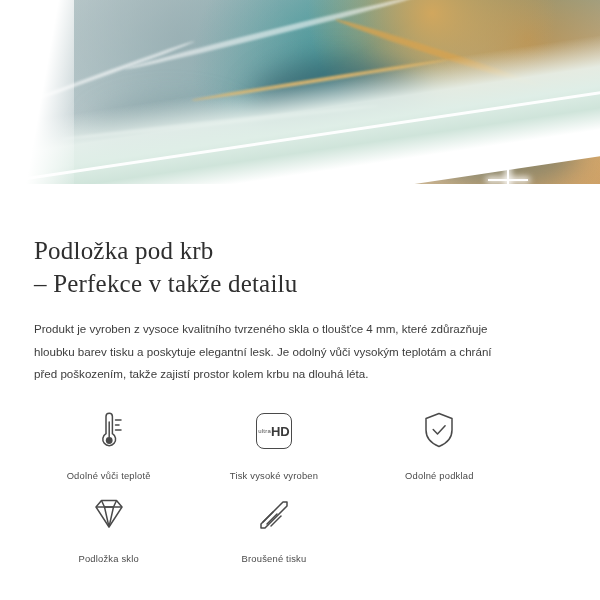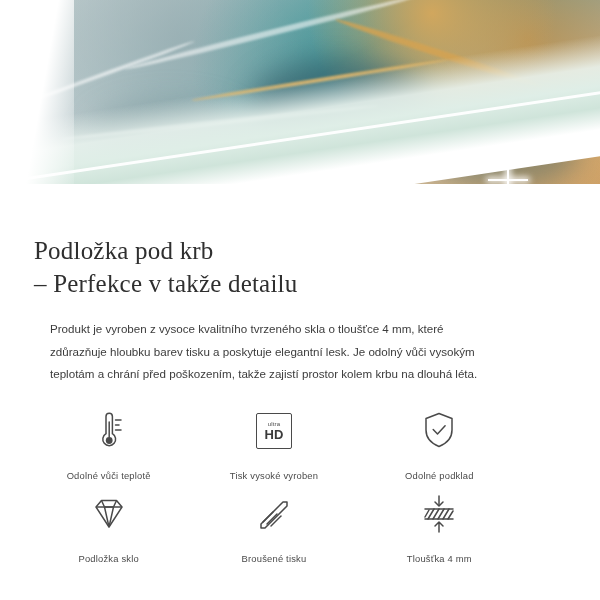--- a/index.html
+++ b/index.html
@@ -137,21 +137,21 @@
     margin: 0 0 18px 0;
     letter-spacing: 0.2px;
   }
   .headline .line2 {
     display: block;
   }
   .paragraph {
     font-size: 11.6px;
     line-height: 1.95;
     color: #3c3c3c;
-    margin: 16px;
+    margin: 0;
     max-width: 540px;
   }
 
   
   .features {
     margin-top: 22px;
     padding: 0 26px;
     display: grid;
     grid-template-columns: repeat(3, 1fr);
     row-gap: 10px;
@@ -172,23 +172,23 @@
   .feature-label {
     font-size: 9.4px;
     color: #4a4a4a;
     letter-spacing: 0.2px;
     margin-top: 16px;
   }
   .ultrahd {
     width: 34px;
     height: 34px;
     border: 1.6px solid #4a4a4a;
-    border-radius: 2px;
+    border-radius: 8px;
     display: flex;
-    flex-direction: column;
+    flex-direction: row;
     align-items: center;
     justify-content: center;
     line-height: 1;
   }
   .ultrahd .u-top {
     font-size: 6px;
     color: #4a4a4a;
     letter-spacing: 0.2px;
   }
   .ultrahd .u-bot {
@@ -283,34 +283,15 @@
         <svg width="44" height="40" viewBox="0 0 44 40" fill="none" stroke="#4a4a4a" stroke-width="1.5" stroke-linecap="round" stroke-linejoin="round">
           <path d="M9 30 L31 8 L35 8 L35 12 L13 34 L9 34 Z" stroke-width="1.5"></path>
           <line x1="15" y1="30" x2="25" y2="20"></line>
           <line x1="19" y1="32" x2="29" y2="22"></line>
           <line x1="11" y1="28" x2="21" y2="18"></line>
         </svg>
       </div>
       <div class="feature-label">Broušené tisku</div>
     </div>
 
-    <div class="feature">
-      <div class="feature-icon">
-        <svg width="44" height="44" viewBox="0 0 44 44" fill="none" stroke="#4a4a4a" stroke-width="1.5" stroke-linecap="round" stroke-linejoin="round">
-          <line x1="22" y1="4" x2="22" y2="13"></line>
-          <path d="M18 10 l4 4 l4 -4"></path>
-          <line x1="8" y1="17" x2="36" y2="17"></line>
-          <line x1="8" y1="27" x2="36" y2="27"></line>
-          <line x1="11" y1="27" x2="17" y2="17"></line>
-          <line x1="16" y1="27" x2="22" y2="17"></line>
-          <line x1="21" y1="27" x2="27" y2="17"></line>
-          <line x1="26" y1="27" x2="32" y2="17"></line>
-          <line x1="31" y1="27" x2="36" y2="19"></line>
-          <line x1="8" y1="25" x2="12" y2="18"></line>
-          <line x1="22" y1="40" x2="22" y2="31"></line>
-          <path d="M18 34 l4 -4 l4 4"></path>
-        </svg>
-      </div>
-      <div class="feature-label">Tloušťka 4 mm</div>
-    </div>
 
   </div>
 </div>
 
 </body></html>

